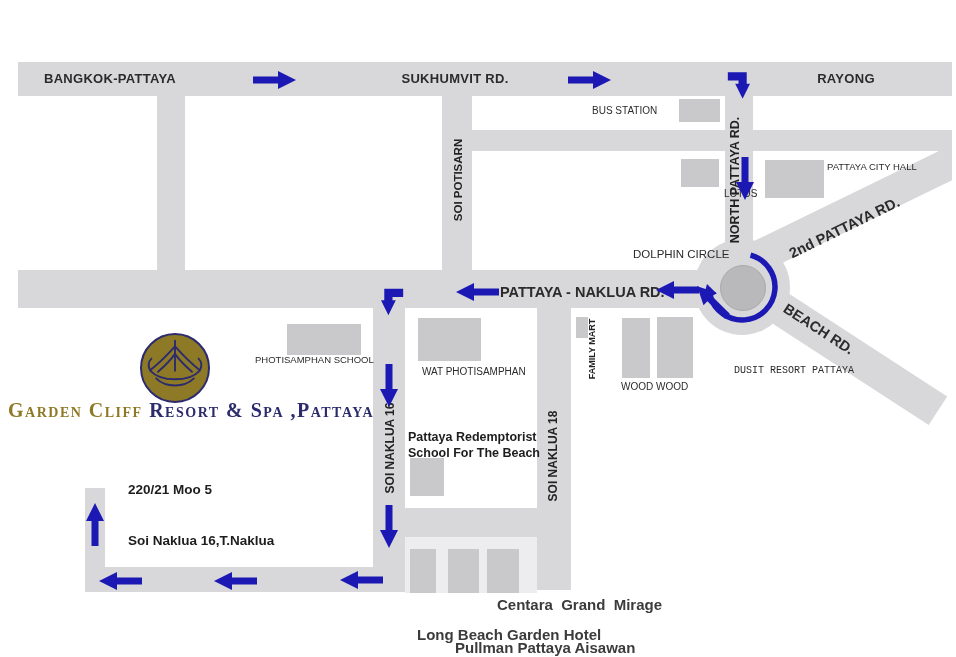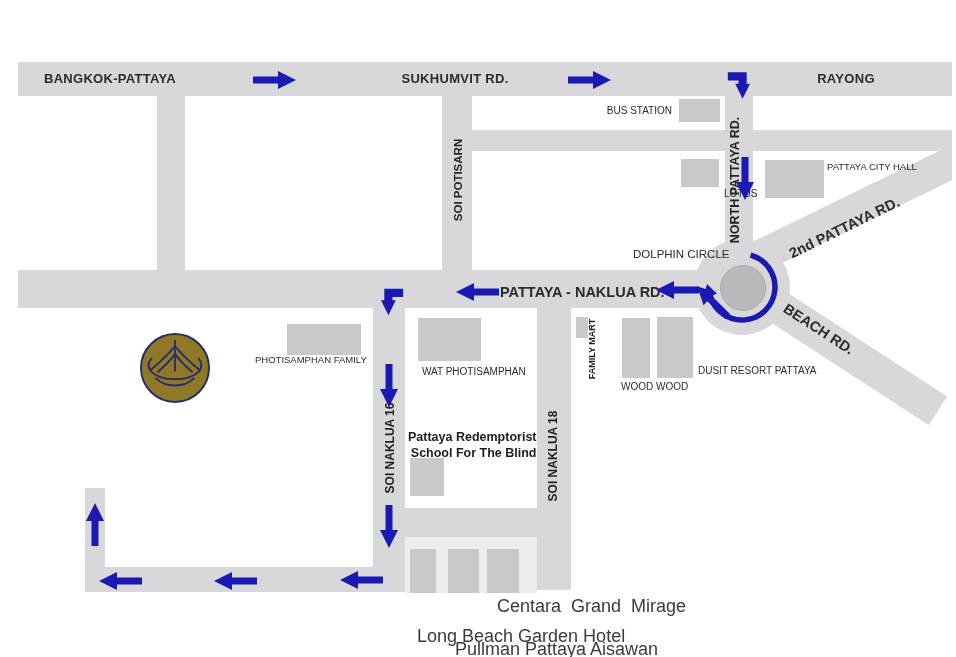--- a/index.html
+++ b/index.html
@@ -22,22 +22,22 @@
   .rot{transform-origin:0 50%;}
   .arrow{position:absolute;width:44px;height:18px;line-height:0;}
   .arrow svg{display:block;width:100%;height:100%;}
   #logo-circle{position:absolute;left:140px;top:333px;width:66px;height:66px;border-radius:50%;
       background:var(--gold);border:2px solid var(--navy);}
   #logo-text{position:absolute;left:8px;top:399px;width:332px;text-align:center;white-space:nowrap;
       font-family:"Liberation Serif", serif;font-variant:small-caps;font-size:20px;
       font-weight:600;letter-spacing:1.5px;}
   #address{position:absolute;left:128px;top:446px;font-size:13.5px;font-weight:bold;
       line-height:17.3px;white-space:pre;color:#1d1d1d;}
-  .hotel{position:absolute;font-size:18px;font-weight:normal;color:#3b3b3b;white-space:pre;}
-  .school{position:absolute;font-size:12.5px;font-weight:bold;color:#1d1d1d;line-height:16px;white-space:pre;text-align:right;}
+  .hotel{position:absolute;font-size:15px;font-weight:bold;color:#3b3b3b;white-space:pre;}
+  .school{position:absolute;font-size:12.5px;font-weight:bold;color:#1d1d1d;line-height:16px;white-space:pre;}
 </style>
 </head>
 <body>
 
 <div id="map" style="--road: #d8d8da; --road-light: #ededef; --bldg: #c9c9cc; --arrow: #1b18b4; --inner: #b9b9bc; --gold: #8e7a26; --navy: #2b2b6e;">
 
   <div class="road" style="left:18px;top:62px;width:938px;height:34px;"></div>
   <div class="road" style="left:157px;top:96px;width:28px;height:174px;"></div>
   <div class="road" style="left:442px;top:96px;width:30px;height:174px;"></div>
   <div class="road" style="left:725px;top:96px;width:28px;height:150px;"></div>
@@ -77,49 +77,52 @@
   <div class="lbl b13 ctr" style="left:786px;top:71px;width:120px;">RAYONG</div>
   <div class="vlbl" style="left:410px;top:174px;width:95px;font-size:11.5px;">SOI POTISARN</div>
   <div class="vlbl" style="left:665px;top:173px;width:140px;font-size:12.5px;">NORTH PATTAYA RD.</div>
   <div class="lbl b15 ctr" style="left:500px;top:284px;width:160px;">PATTAYA - NAKLUA RD.</div>
   <div class="lbl b15 rot" style="left:790px;top:246px;width:150px;height:16px;transform:rotate(-26deg);">2nd PATTAYA RD.</div>
   <div class="lbl b15 rot" style="left:785px;top:299px;width:105px;height:16px;transform:rotate(33deg);">BEACH RD.</div>
   <div class="vlbl" style="left:340px;top:441px;width:100px;font-size:12px;">SOI NAKLUA 16</div>
   <div class="vlbl" style="left:503px;top:449px;width:100px;font-size:12px;">SOI NAKLUA 18</div>
   <div class="lbl" style="left:633px;top:248px;font-size:11.5px;">DOLPHIN CIRCLE</div>
 
-  <div class="lbl s10" style="left:592px;top:105px;width:80px;text-align:right;">BUS STATION</div>
+  <div class="lbl s10" style="left:592px;top:105px;width:80px;text-align:left;">BUS STATION</div>
   <div class="lbl s10" style="left:724px;top:188px;">LOTUS</div>
   <div class="lbl s9" style="left:827px;top:161px;">PATTAYA CITY HALL</div>
-  <div class="lbl s9" style="left:255px;top:354px;">PHOTISAMPHAN FAMILY</div>
+  <div class="lbl s9" style="left:255px;top:354px;">PHOTISAMPHAN SCHOOL</div>
   <div class="lbl s10" style="left:422px;top:366px;">WAT PHOTISAMPHAN</div>
   <div class="vlbl" style="left:559px;top:344px;width:66px;font-size:9px;">FAMILY MART</div>
   <div class="lbl s10" style="left:621px;top:381px;">WOOD WOOD</div>
-  <div class="lbl s10" style="left:698px;top:365px;">DUSIT RESORT PATTAYA</div>
-  <div class="school" style="left:408px;top:429px;"><span>Pattaya Redemptorist</span><br><span>School For The Blind</span></div>
+  <div class="lbl s10" style="left:734px;top:365px;font-family:Liberation Mono, monospace;">DUSIT RESORT PATTAYA</div>
+  <div class="school" style="left:408px;top:429px;"><span>Pattaya Redemptorist</span><br><span>School For The Beach</span></div>
   <div class="hotel" style="left:497px;top:596px;">Centara  Grand  Mirage</div>
   <div class="hotel" style="left:455px;top:611px;margin-top:28px;">Pullman Pattaya Aisawan</div>
   <div class="hotel" style="left:417px;top:626px;">Long Beach Garden Hotel</div>
 
   <div id="logo-circle">
     <svg width="66" height="66" viewBox="0 0 70 70" style="display:block">
       <g fill="none" stroke="var(--navy)" stroke-width="2" stroke-linecap="round">
         <path d="M35,6 V38"></path>
         <path d="M35,12 C26,22 18,30 9,37"></path>
         <path d="M35,12 C44,22 52,30 61,37"></path>
         <path d="M35,20 C30,27 24,33 17,39"></path>
         <path d="M35,20 C40,27 46,33 53,39"></path>
         <path d="M9,38 C20,50 50,50 61,38"></path>
         <path d="M15,46 C25,56 45,56 55,46"></path>
         <path d="M9,38 C6,33 6,29 10,25"></path>
         <path d="M61,38 C64,33 64,29 60,25"></path>
       </g>
     </svg>
   </div>
+  <div id="logo-text"><span style="color:var(--gold);">Garden Cliff </span><span style="color:var(--navy);">Resort &amp; Spa ,Pattaya</span></div>
   <div id="address">
+    <div>220/21 Moo 5</div>
+    <div>Soi Naklua 16,T.Naklua</div>
     
     
     
   </div>
 
   <div class="arrow" style="left:727px;top:70px;width:23px;height:31px;">
     <svg viewBox="0 0 28 34">
         <path d="M1,6 H19 V16" fill="none" stroke="var(--arrow)" stroke-width="10"></path>
         <polygon points="10,15 28,15 19,33" fill="var(--arrow)"></polygon>
       </svg>

